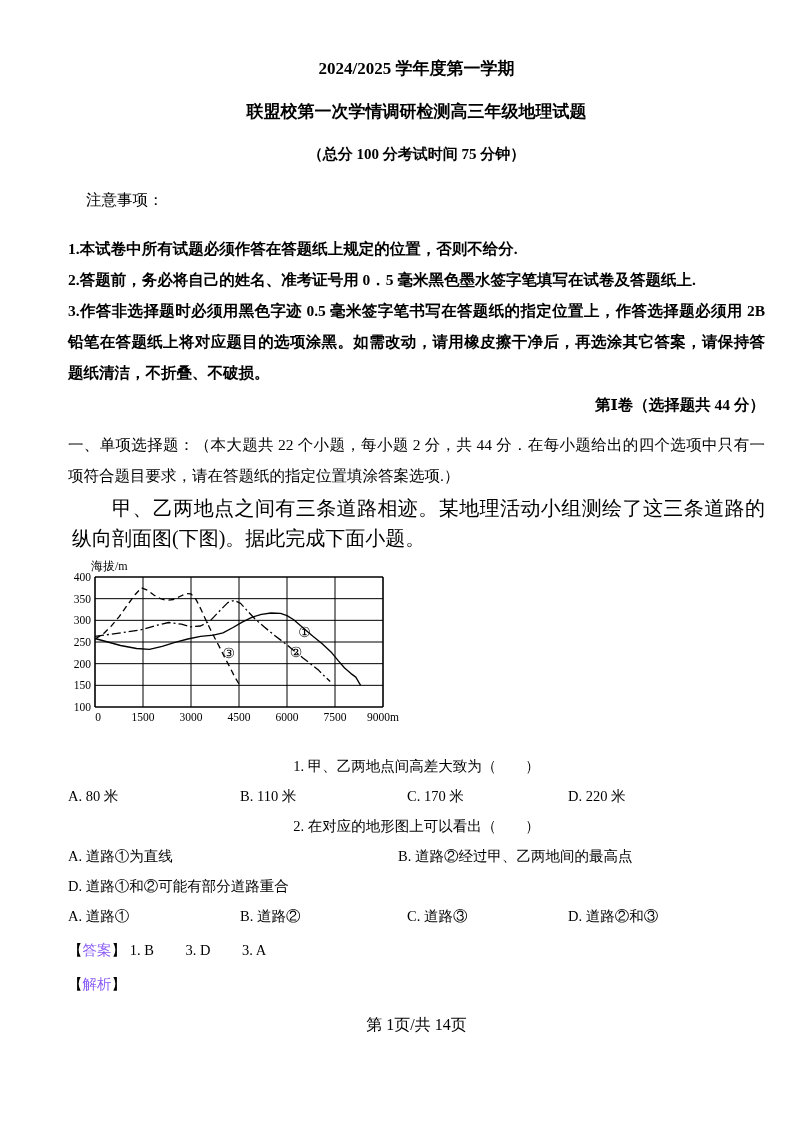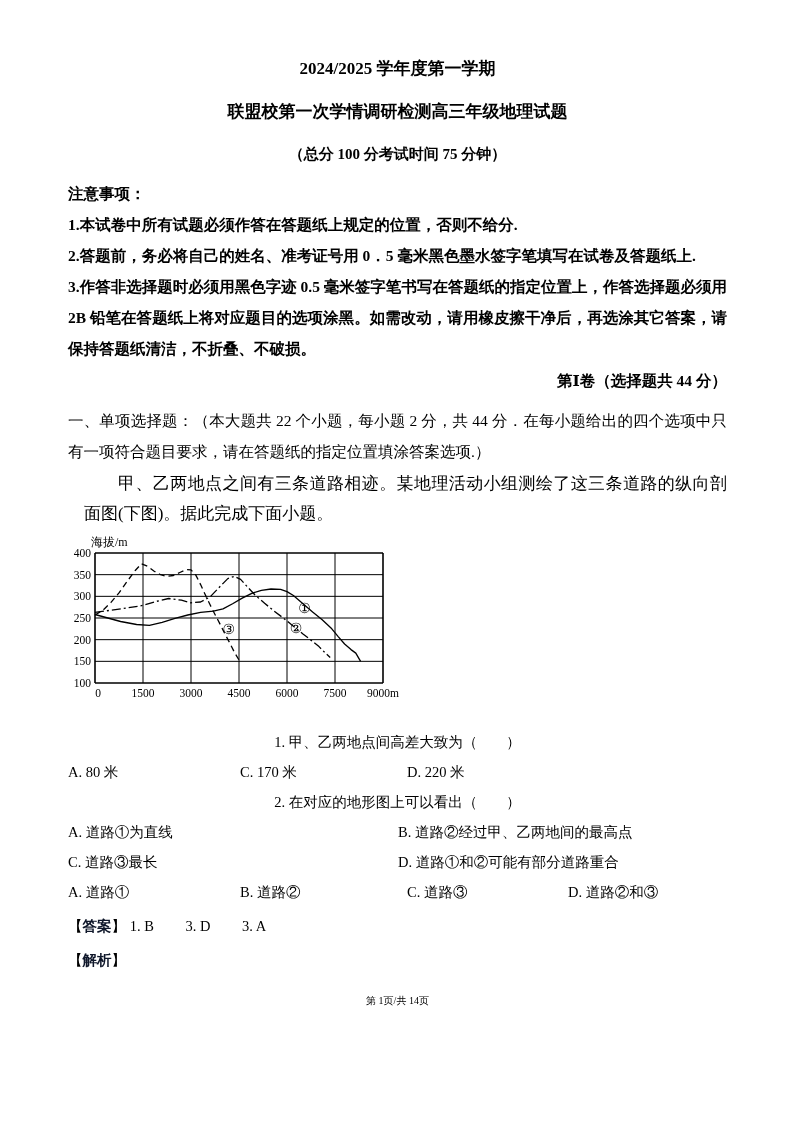--- a/index.html
+++ b/index.html
@@ -1,38 +1,38 @@
 <!DOCTYPE html>
 <html><head>
 <meta charset="utf-8">
 <style>
   html,body{margin:0;padding:0;}
   body{
     width:793px;height:1122px;background:#ffffff;color:#000;
     font-family:"Liberation Serif","DejaVu Serif",serif;
     position:relative;overflow:hidden;
   }
-  .page{padding:56px 66px 0 68px;}
+  .page{padding:56px 28px 0 68px;}
   .t-center{text-align:center;}
   .title-main{font-size:17px;font-weight:bold;line-height:26px;margin:0 0 17px 0;}
   .title-sub{font-size:15px;font-weight:bold;line-height:24px;margin:0 0 12px 0;}
-  .notice-head{font-size:15.5px;font-weight:bold;line-height:31px;margin:0;}
+  .notice-head{font-size:15.5px;font-weight:normal;line-height:31px;margin:18px;}
   .notice-item{font-size:15.5px;font-weight:bold;line-height:31px;margin:0;text-align:justify;}
   .volume-title{font-size:15.5px;font-weight:bold;line-height:26px;margin:4px 0 11px 0;text-align:right;}
   .instructions{font-size:15.5px;font-weight:normal;line-height:31px;margin:4px 0 0 0;text-align:justify;}
-  .stimulus{font-size:17px;line-height:30px;margin:2px 0 0 16px;text-indent:2em;text-align:justify;}
+  .stimulus{font-size:20px;line-height:30px;margin:2px 0 0 4px;text-indent:2em;text-align:justify;}
   .chart-wrap{margin:4px 0 22px -5px;height:172px;}
   .chart-wrap svg{display:block;font-family:"Liberation Serif","DejaVu Serif",serif;}
   .qline{font-size:14.5px;line-height:30px;margin:0;text-align:center;}
   .opts-4{display:grid;grid-template-columns:172px 167px 161px 1fr;font-size:14.5px;line-height:30px;}
   .opts-2{display:grid;grid-template-columns:330px 1fr;font-size:14.5px;line-height:30px;}
   .answer-line{font-size:14.5px;line-height:30px;margin:4px 0 0 0;}
-  .blue{color:#0f172a;font-weight:bold;}
+  .blue{color:#8b5cf6;}
   .ans-item{margin-right:28px;}
-  .footer{font-size:10px;line-height:20px;margin-top:16px;}
+  .footer{font-size:16px;line-height:20px;margin-top:16px;}
 </style>
 </head>
 <body>
 
 <div class="page">
 
   <h1 class="title-main t-center">2024/2025 学年度第一学期</h1>
   <h1 class="title-main t-center">联盟校第一次学情调研检测高三年级地理试题</h1>
   <h2 class="title-sub t-center">（总分 100 分考试时间 75 分钟）</h2>
 
@@ -82,31 +82,31 @@
         <text x="241.6" y="80.46666666666667" text-anchor="middle" font-size="14">①</text>
         <text x="232.96" y="100.39999999999999" text-anchor="middle" font-size="14">②</text>
         <text x="165.76" y="100.83333333333334" text-anchor="middle" font-size="14">③</text>
       </svg>
   </div>
 
   <div>
     <p class="qline">1. 甲、乙两地点间高差大致为（　　）</p>
     <div class="opts-4">
       <span>A. 80 米</span>
+      <span>B. 110 米</span>
       <span>C. 170 米</span>
       <span>D. 220 米</span>
     </div>
   </div>
 
   <div>
     <p class="qline">2. 在对应的地形图上可以看出（　　）</p>
     <div class="opts-2">
       <span>A.  道路①为直线</span>
       <span>B.  道路②经过甲、乙两地间的最高点</span>
-      <span>C.  道路③最长</span>
       <span>D.  道路①和②可能有部分道路重合</span>
     </div>
   </div>
 
   <div>
     <div class="opts-4">
       <span>A.  道路①</span>
       <span>B.  道路②</span>
       <span>C.  道路③</span>
       <span>D.  道路②和③</span>

